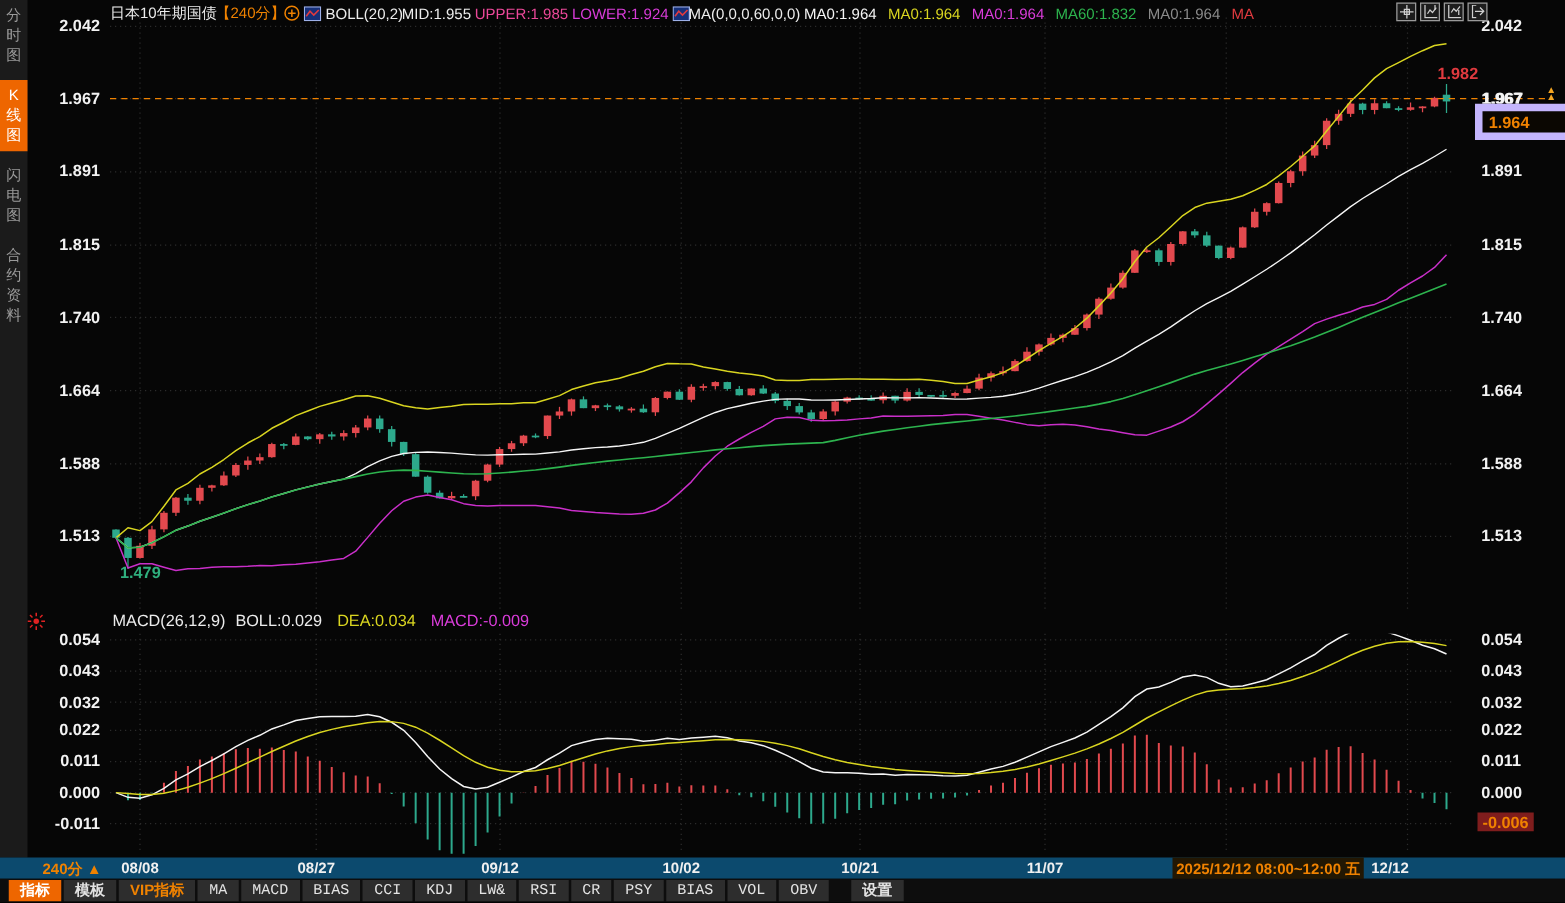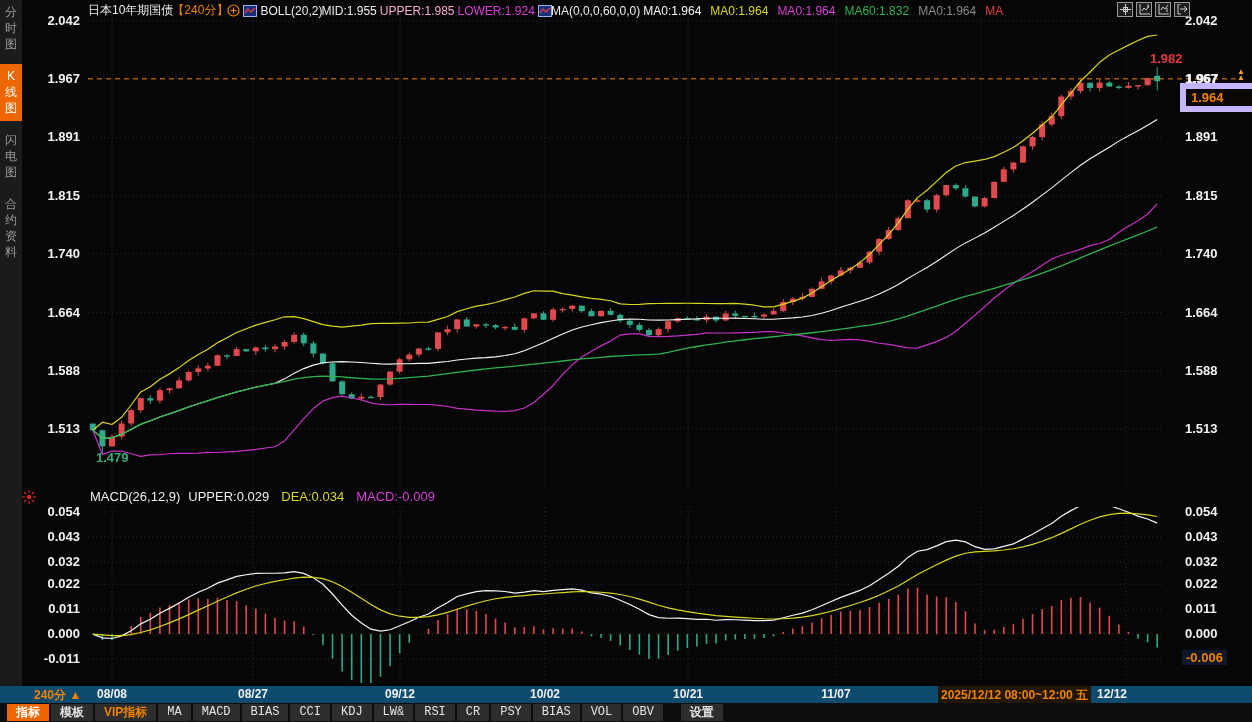--- a/index.html
+++ b/index.html
@@ -8,37 +8,37 @@
   #chart-svg{position:absolute;left:0;top:0;}
   
   .sidebar{position:absolute;left:0;top:0;width:22px;height:686px;background:#1b1b1b;z-index:4;}
   .side-tab{display:flex;flex-direction:column;align-items:center;gap:3px;padding:6px 0;margin-bottom:7px;
     color:#9a9a9a;font-size:12px;line-height:13px;cursor:pointer;}
   .side-tab.active{background:#ee6600;color:#fff;}
   
   .hdr{position:absolute;left:88px;top:3px;height:15px;display:flex;align-items:center;gap:3px;
     font-size:12px;color:#ececec;white-space:nowrap;z-index:5;font-weight:400;}
   .hdr .orange{color:#f08200;}
-  .hdr .yellow{color:#f9a8d4;}
+  .hdr .yellow{color:#ec4899;}
   .hdr .magenta{color:#d93cd9;}
   #ma-values{display:flex;gap:9px;}
   .mini-chart-icon{display:inline-block;}
   .topright-icons{position:absolute;left:1117px;top:2px;display:flex;gap:3px;z-index:5;}
   .tr-icon{width:14px;height:13px;border:1px solid #9a9a9a;background:#1d1d1d;display:flex;align-items:center;justify-content:center;}
   
   .tick-label{position:absolute;font-size:13px;font-weight:700;color:#f2f2f2;z-index:3;}
   
   .ov{position:absolute;z-index:5;font-weight:700;}
   #high-label{left:1150px;top:51px;color:#e03a3f;font-size:13px;}
   #axis-current{left:1186px;top:71px;color:#f5f5f5;font-size:13px;}
   #price-arrows{left:1237px;top:69px;color:#f5a623;font-size:8px;line-height:6px;text-align:center;}
   #last-box{left:1180px;top:83px;width:66px;height:15px;border:6px solid #c4b5fd;background:#0b0702;
     color:#f08200;font-size:13px;padding:1px 0 1px 5px;}
   #low-label{left:96px;top:450px;color:#2fae7d;font-size:13px;}
-  #macd-current{left:1182px;top:650px;color:#f08200;font-size:13px;background:#0f172a;padding:0 4px;}
+  #macd-current{left:1182px;top:650px;color:#f08200;font-size:13px;background:#7f1d1d;padding:0 4px;}
   .macd-hdr{position:absolute;left:90px;top:489px;display:flex;gap:12px;font-size:13px;color:#ececec;
     z-index:5;font-weight:400;}
   .macd-hdr .yellow{color:#d9d520;}
   .macd-hdr .magenta{color:#d93cd9;}
   
   .axis-row{position:absolute;left:0;top:686px;width:1252px;height:17px;background:#0c4a6e;z-index:4;}
   .date-tick{position:absolute;top:1px;width:48px;text-align:center;color:#f0f0f0;font-size:12px;font-weight:700;}
   #axis-period{position:absolute;left:34px;top:1px;color:#f08200;font-size:12px;font-weight:700;}
   #session-badge{position:absolute;left:938px;top:0;background:#221703;color:#f08200;
     font-size:12px;font-weight:700;padding:1px 3px;}
@@ -561,21 +561,21 @@
 
   <div class="ov" id="high-label">1.982</div>
   <div class="ov" id="axis-current">1.967</div>
   <div class="ov" id="price-arrows">▲<br>▲</div>
   <div class="ov" id="last-box">1.964</div>
   <div class="ov" id="low-label">1.479</div>
   <div class="ov" id="macd-current">-0.006</div>
 
   <div class="macd-hdr">
     <span>MACD(26,12,9)</span>
-    <span style="margin-left:-4px;">UPPER:0.029</span>
+    <span style="margin-left:-4px;">BOLL:0.029</span>
     <span class="yellow">DEA:0.034</span>
     <span class="magenta">MACD:-0.009</span>
   </div>
 
   <div id="tick-layer">
       <div class="tick-label" style="left: 22px; width: 58px; top: 13px; text-align: right;">2.042</div>
       <div class="tick-label" style="left: 1185px; top: 13px;">2.042</div>
       <div class="tick-label" style="left: 22px; width: 58px; top: 70.8475px; text-align: right;">1.967</div>
       <div class="tick-label" style="left: 1185px; top: 70.8475px;">1.967</div>
       <div class="tick-label" style="left: 22px; width: 58px; top: 129.466px; text-align: right;">1.891</div>

